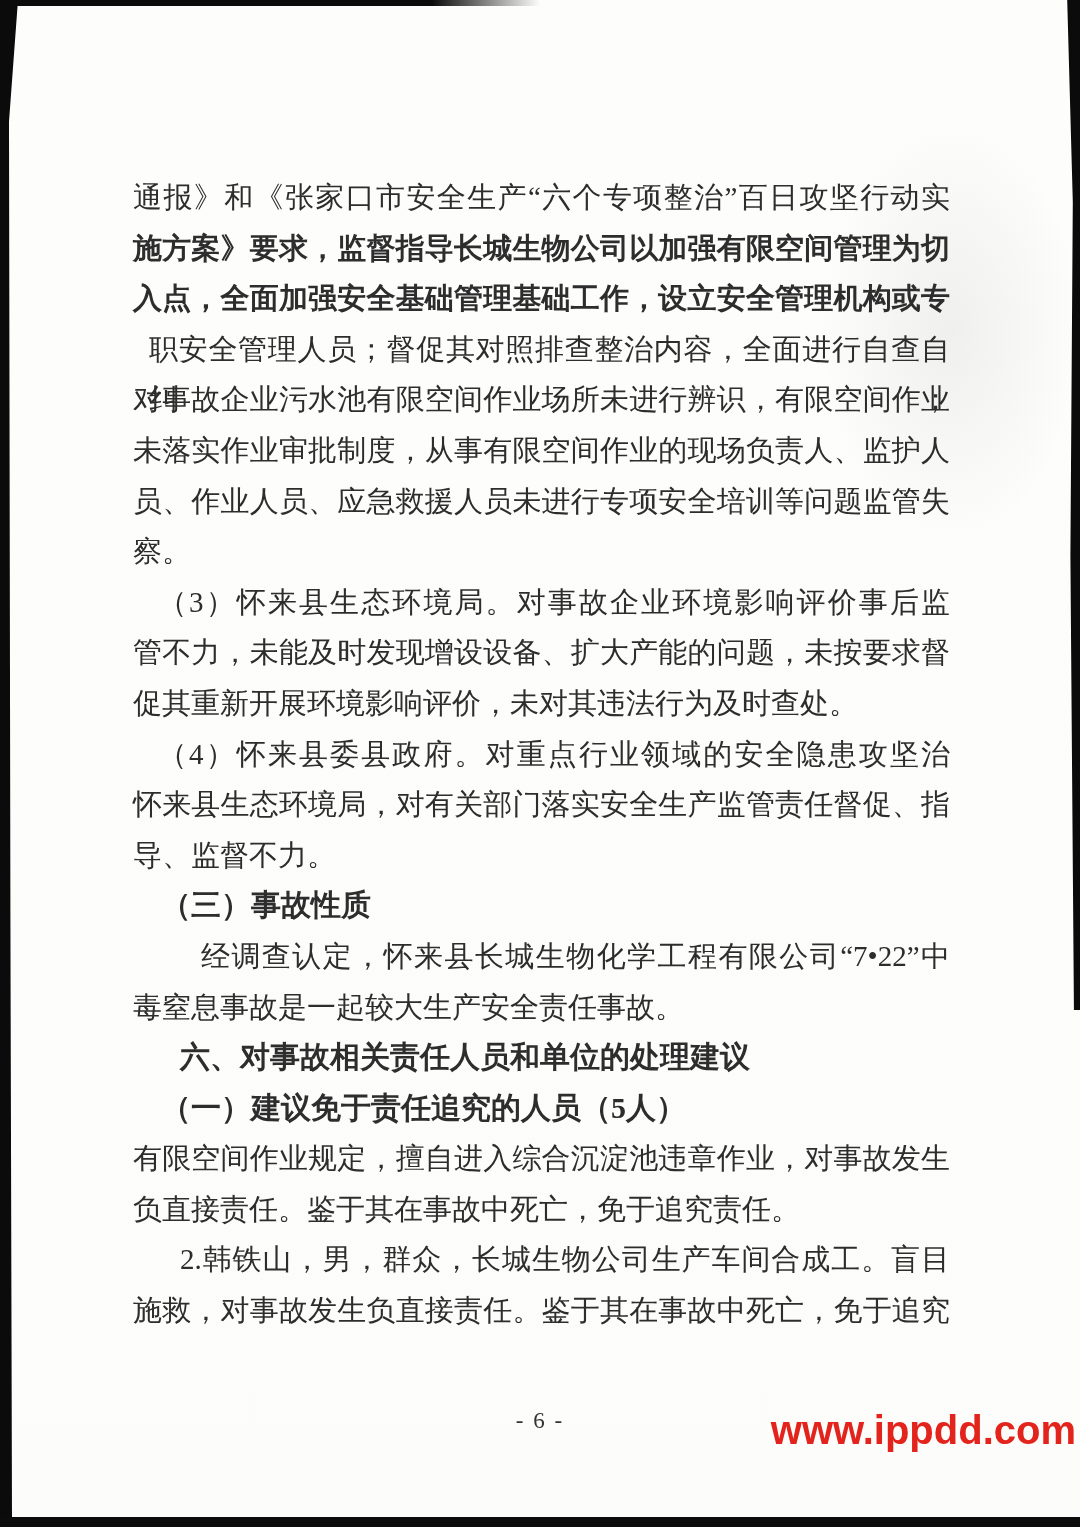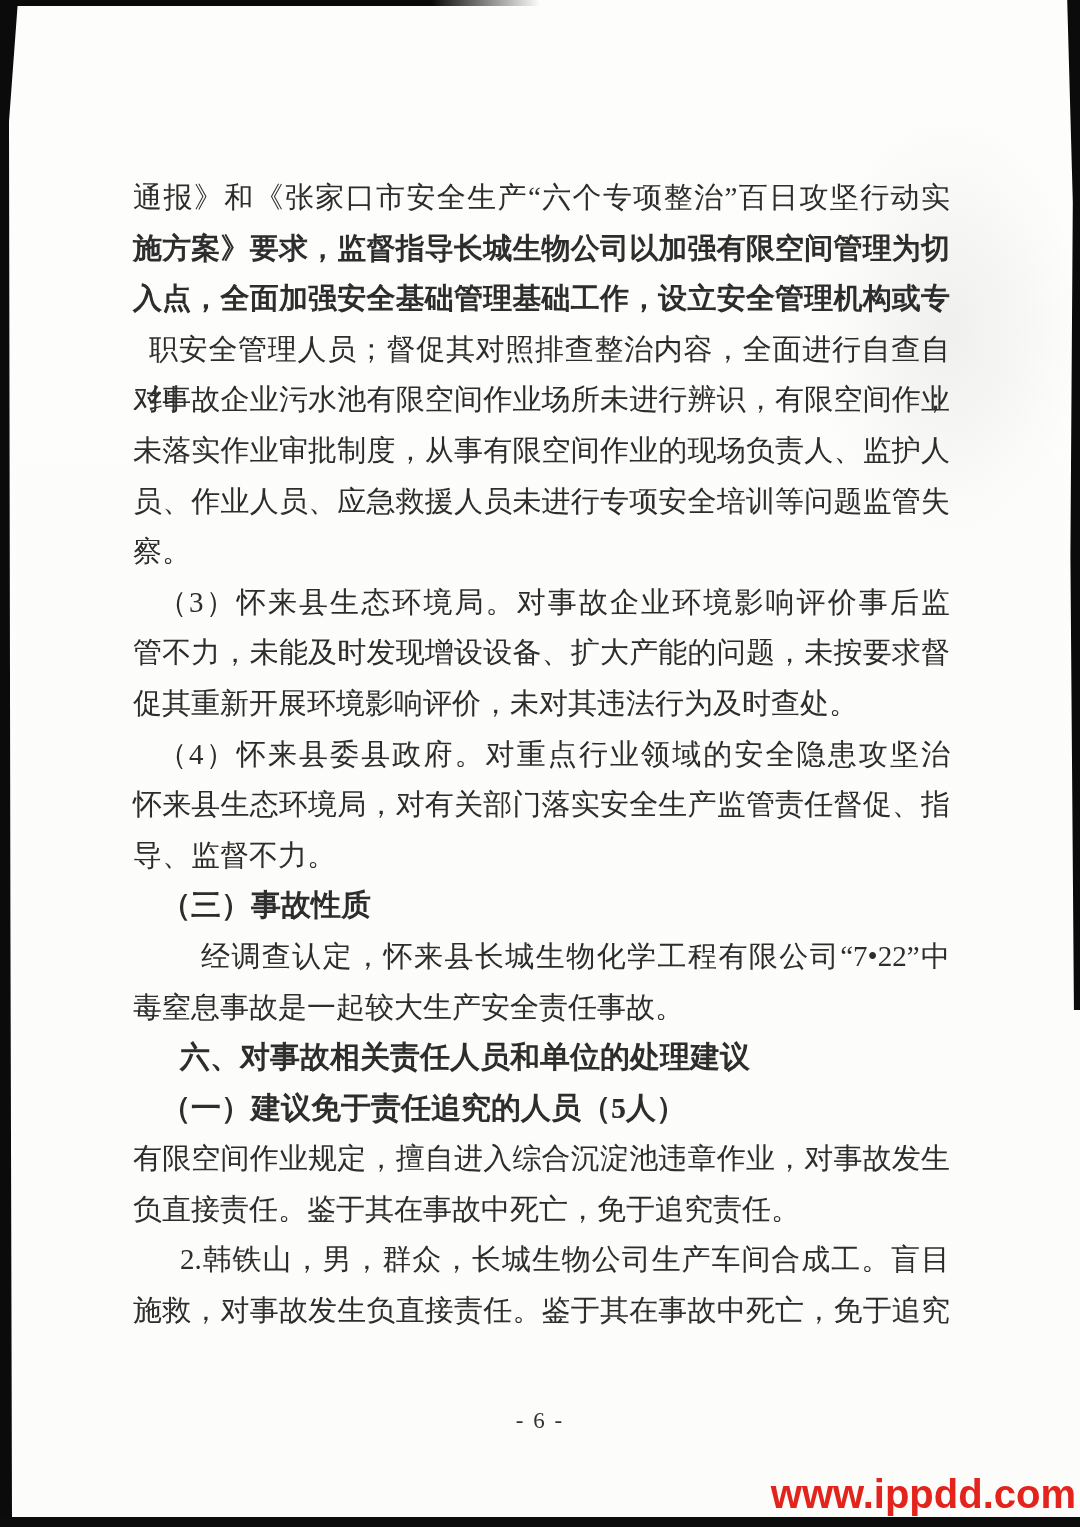--- a/index.html
+++ b/index.html
@@ -57,21 +57,21 @@
   }
   .line.bold{font-weight:bold;font-size:30px;}
   .line.sans{font-family:"Liberation Sans","DejaVu Sans",sans-serif;}
   .page-number{
     position:absolute;left:0;width:1080px;top:1408px;
     text-align:center;
     font-size:23px;color:#333333;
     letter-spacing:2px;
   }
   .watermark{
-    position:absolute;right:4px;top:1472px;
+    position:absolute;right:4px;top:1408px;
     font-family:"Liberation Sans","DejaVu Sans",sans-serif;
     font-weight:bold;
     font-size:40px;
     letter-spacing:0px;
   }
 </style>
 </head>
 <body>
 
 <div class="page">

